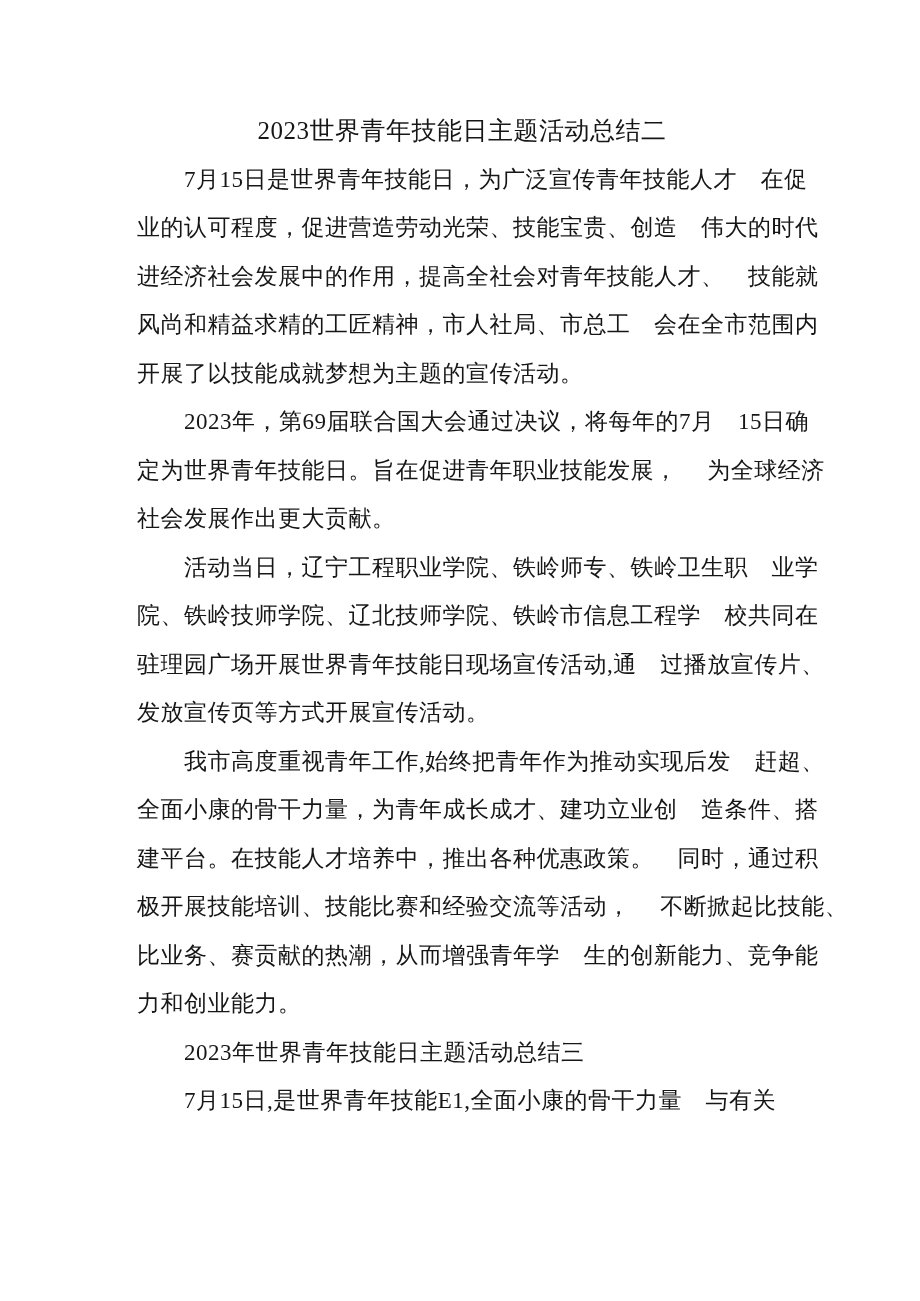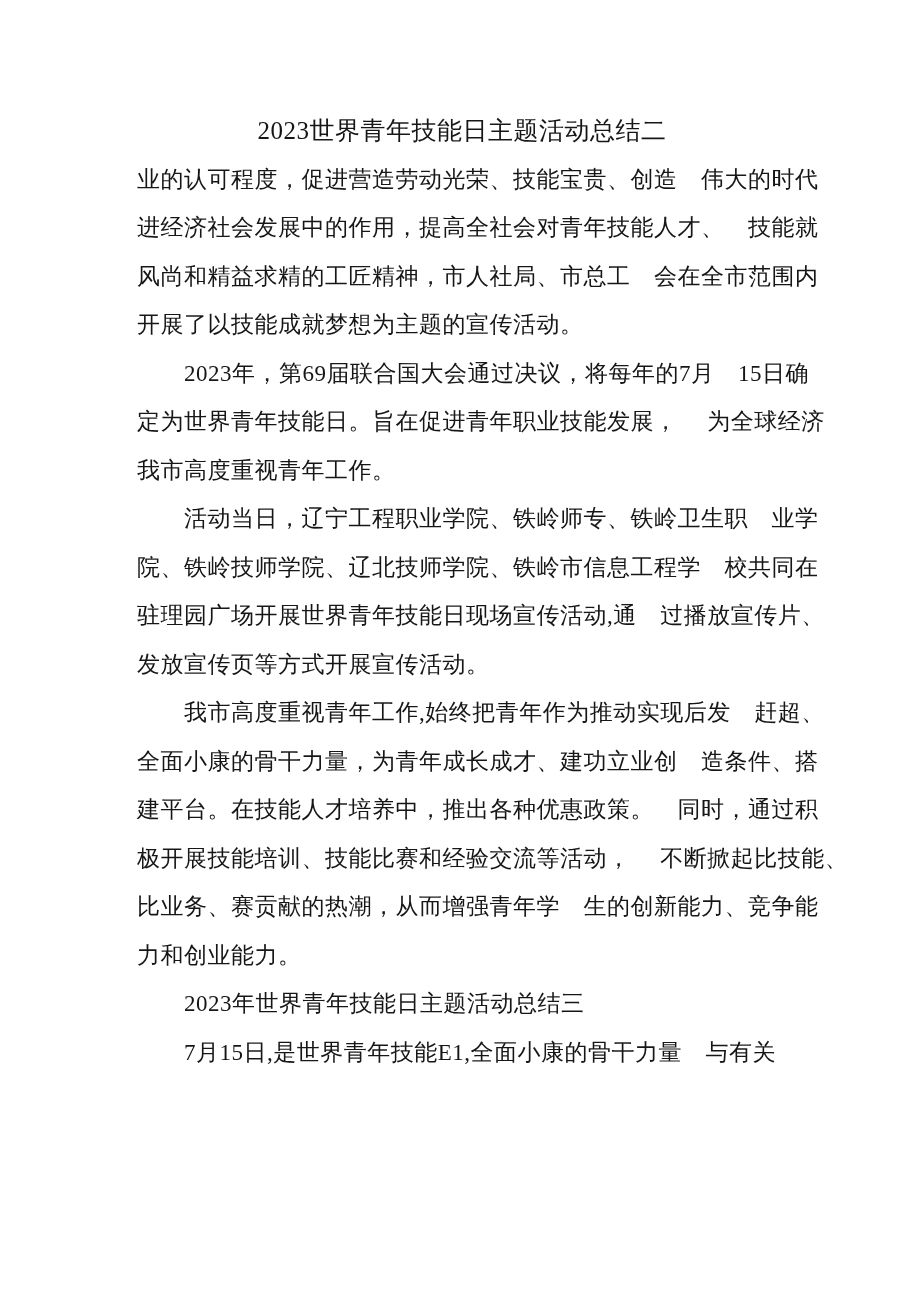--- a/index.html
+++ b/index.html
@@ -39,27 +39,28 @@
     margin-left: -18px;
     letter-spacing: 0.5px;
   }
 </style>
 </head>
 <body>
 
 <div class="page">
   <div class="content">
     <div class="line title">2023世界青年技能日主题活动总结二</div>
+    <div class="line indent">7月15日是世界青年技能日，为广泛宣传青年技能人才　在促</div>
     <div class="line">业的认可程度，促进营造劳动光荣、技能宝贵、创造　伟大的时代</div>
     <div class="line">进经济社会发展中的作用，提高全社会对青年技能人才、　技能就</div>
     <div class="line">风尚和精益求精的工匠精神，市人社局、市总工　会在全市范围内</div>
     <div class="line">开展了以技能成就梦想为主题的宣传活动。</div>
     <div class="line indent">2023年，第69届联合国大会通过决议，将每年的7月　15日确</div>
     <div class="line">定为世界青年技能日。旨在促进青年职业技能发展，　 为全球经济</div>
-    <div class="line">我市高度重视青年工作。</div>
+    <div class="line">社会发展作出更大贡献。</div>
     <div class="line indent">活动当日，辽宁工程职业学院、铁岭师专、铁岭卫生职　业学</div>
     <div class="line">院、铁岭技师学院、辽北技师学院、铁岭市信息工程学　校共同在</div>
     <div class="line">驻理园广场开展世界青年技能日现场宣传活动,通　过播放宣传片、</div>
     <div class="line">发放宣传页等方式开展宣传活动。</div>
     <div class="line indent">我市高度重视青年工作,始终把青年作为推动实现后发　赶超、</div>
     <div class="line">全面小康的骨干力量，为青年成长成才、建功立业创　造条件、搭</div>
     <div class="line">建平台。在技能人才培养中，推出各种优惠政策。　同时，通过积</div>
     <div class="line">极开展技能培训、技能比赛和经验交流等活动，　 不断掀起比技能、</div>
     <div class="line">比业务、赛贡献的热潮，从而增强青年学　生的创新能力、竞争能</div>
     <div class="line">力和创业能力。</div>

